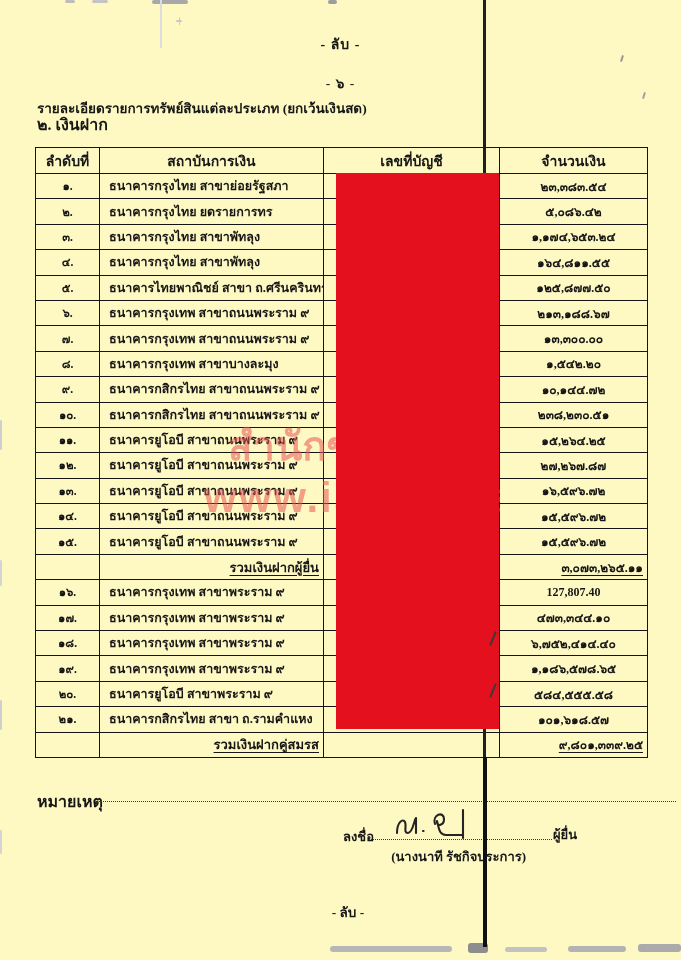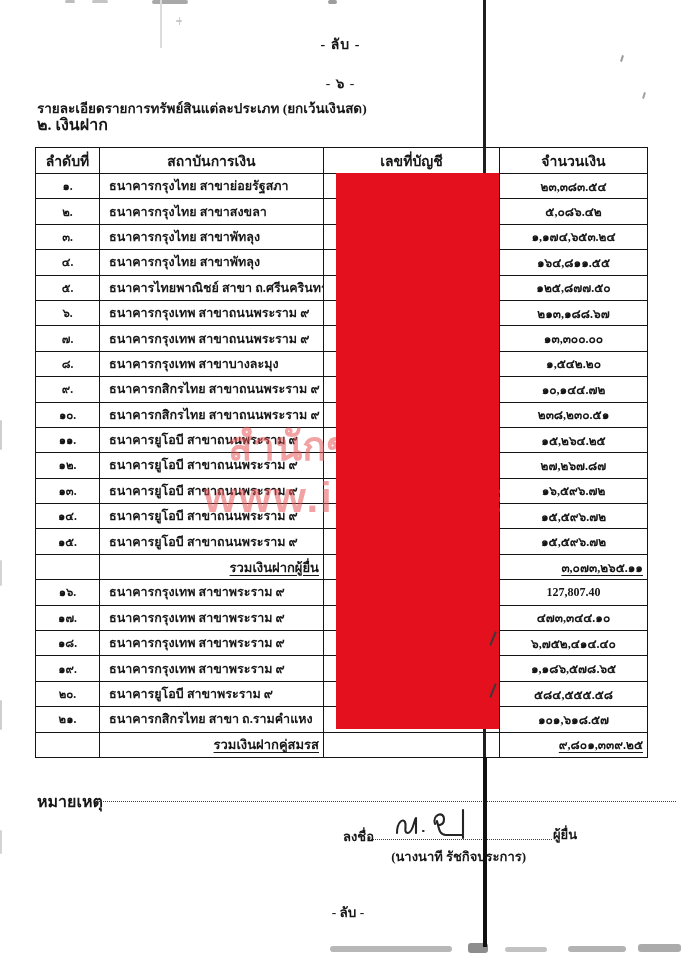--- a/index.html
+++ b/index.html
@@ -1,21 +1,21 @@
 <!DOCTYPE html>
 <html><head>
 <meta charset="utf-8">
 <style>
   * { box-sizing: border-box; margin: 0; padding: 0; }
   html,body { background:#e9e9e9; }
   #page {
     position: relative;
     width: 681px; height: 960px;
     margin: 0 auto;
-    background: #ffffff;
+    background: #fef9c3;
     overflow: hidden;
     font-family: "Liberation Serif", "DejaVu Sans", sans-serif;
     color: #161616;
   }
   .abs { position: absolute; }
   .center-line { left:0; width:100%; text-align:center; }
   .secret { font-size:14px; font-weight:700; letter-spacing:1px; }
   .pagenum { font-size:13.5px; font-weight:700; letter-spacing:1px; }
   .doc-title { left:37px; top:97px; font-size:13.5px; font-weight:700; }
   .section-title { left:37px; top:112px; font-size:16px; font-weight:700; }
@@ -117,21 +117,21 @@
       </thead>
       <tbody id="tbody">
           <tr>
             <td class="no">๑.</td>
             <td class="inst">ธนาคารกรุงไทย สาขาย่อยรัฐสภา</td>
             <td class="acct"></td>
             <td class="amt">๒๓,๓๘๓.๕๔</td>
           </tr>
           <tr>
             <td class="no">๒.</td>
-            <td class="inst">ธนาคารกรุงไทย สาขาสงขลา</td>
+            <td class="inst">ธนาคารกรุงไทย ยดรายการทร</td>
             <td class="acct"></td>
             <td class="amt">๕,๐๘๖.๔๒</td>
           </tr>
           <tr>
             <td class="no">๓.</td>
             <td class="inst">ธนาคารกรุงไทย สาขาพัทลุง</td>
             <td class="acct"></td>
             <td class="amt">๑,๑๗๔,๖๕๓.๒๔</td>
           </tr>
           <tr>

